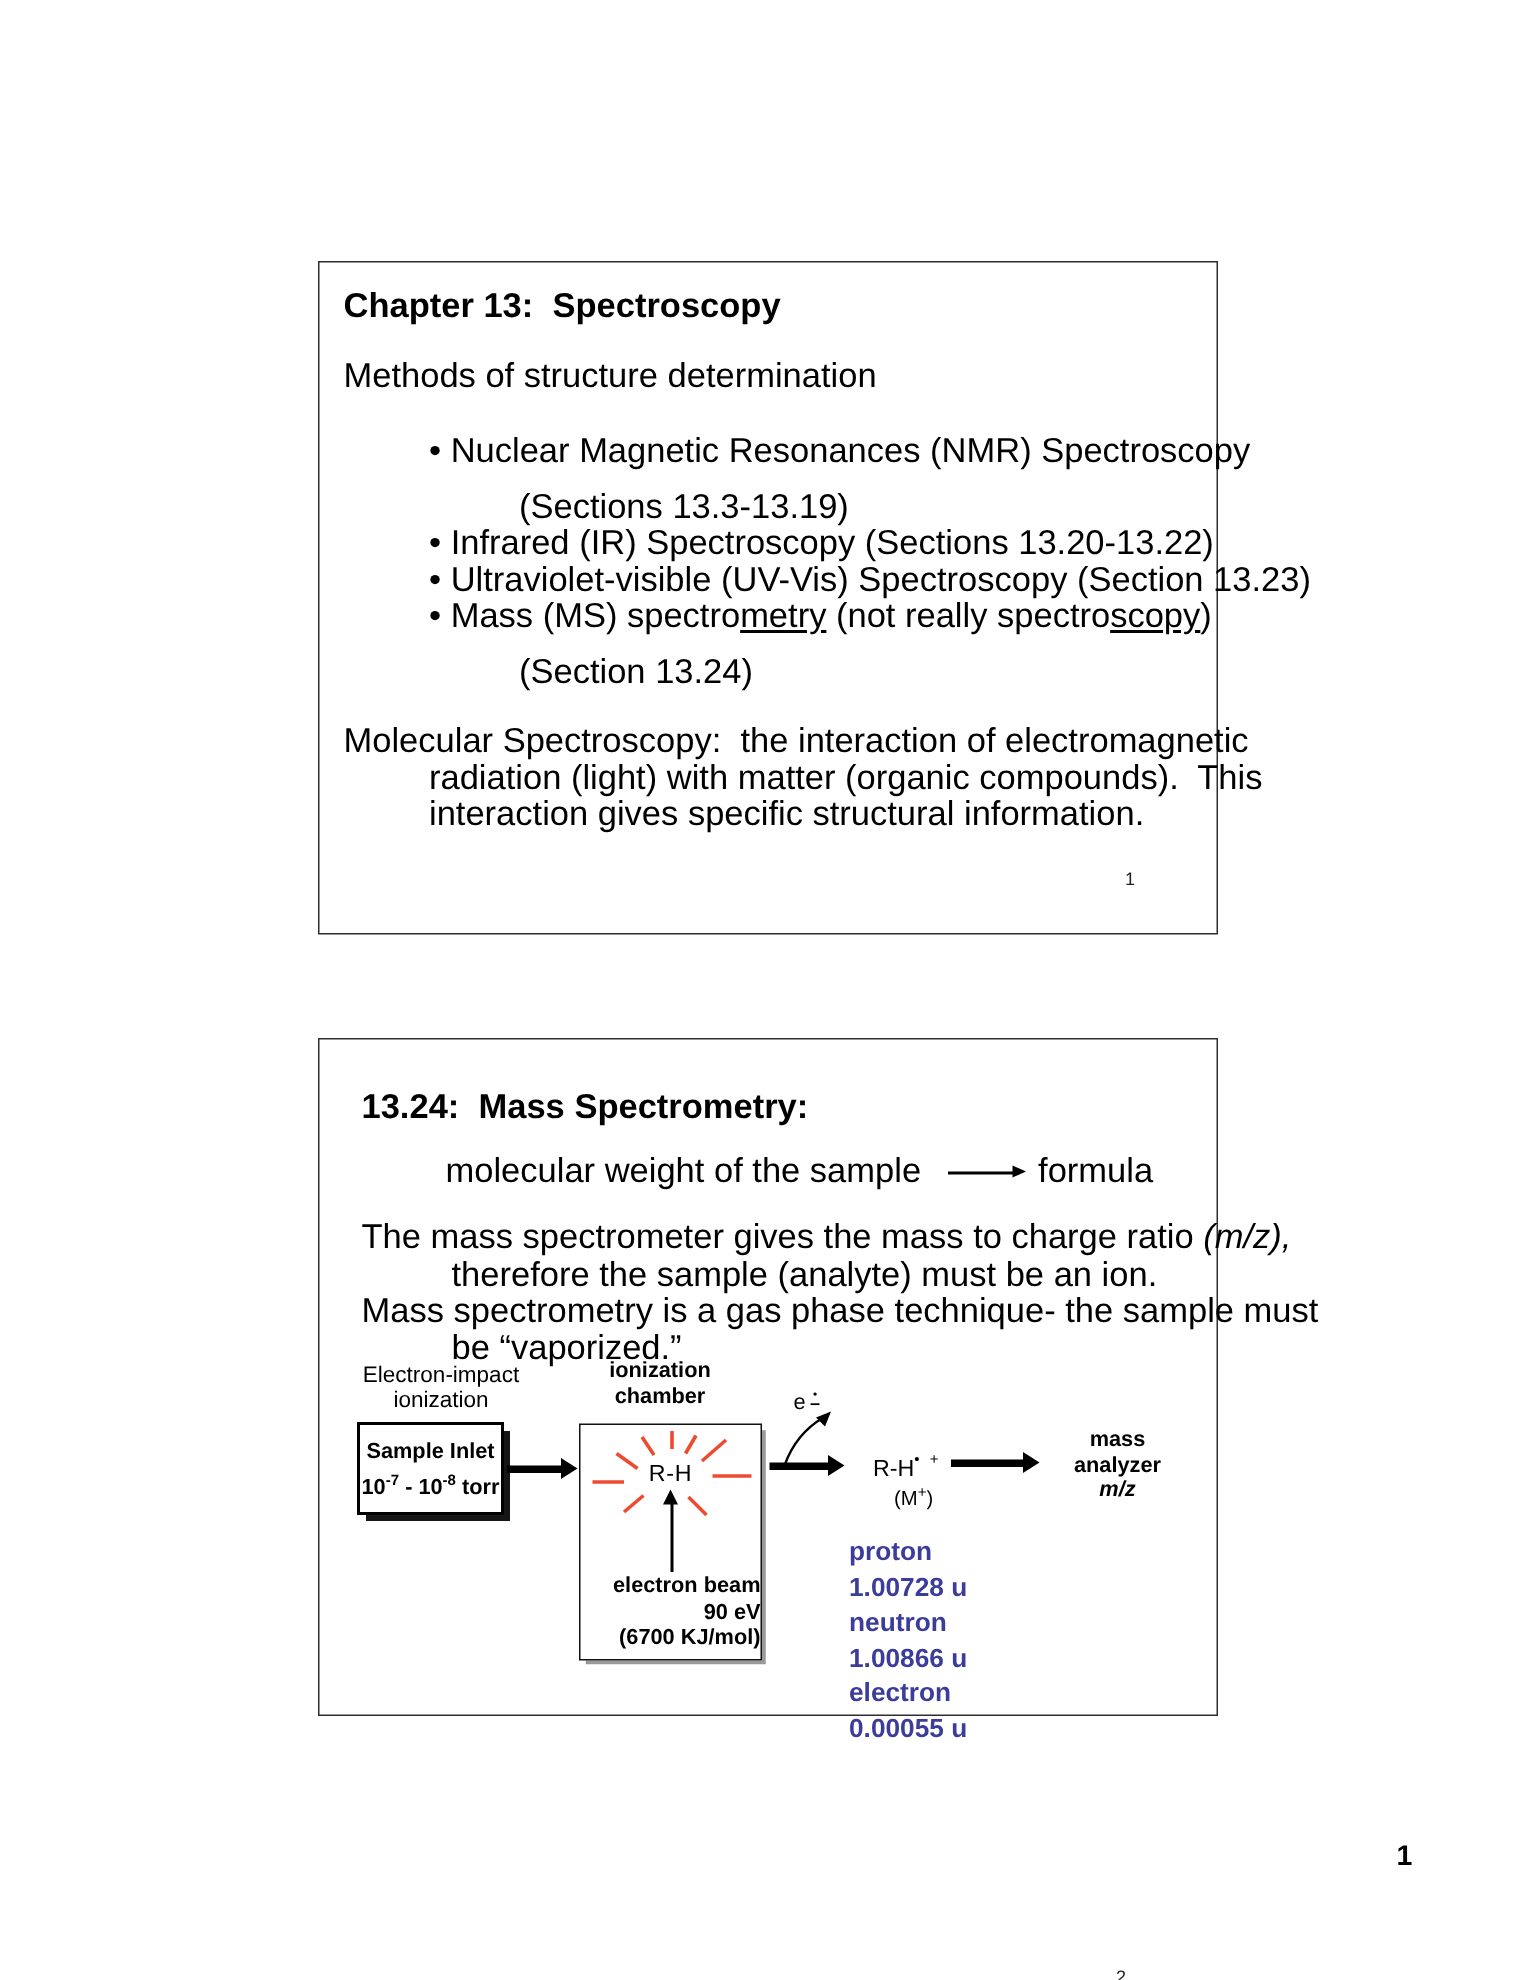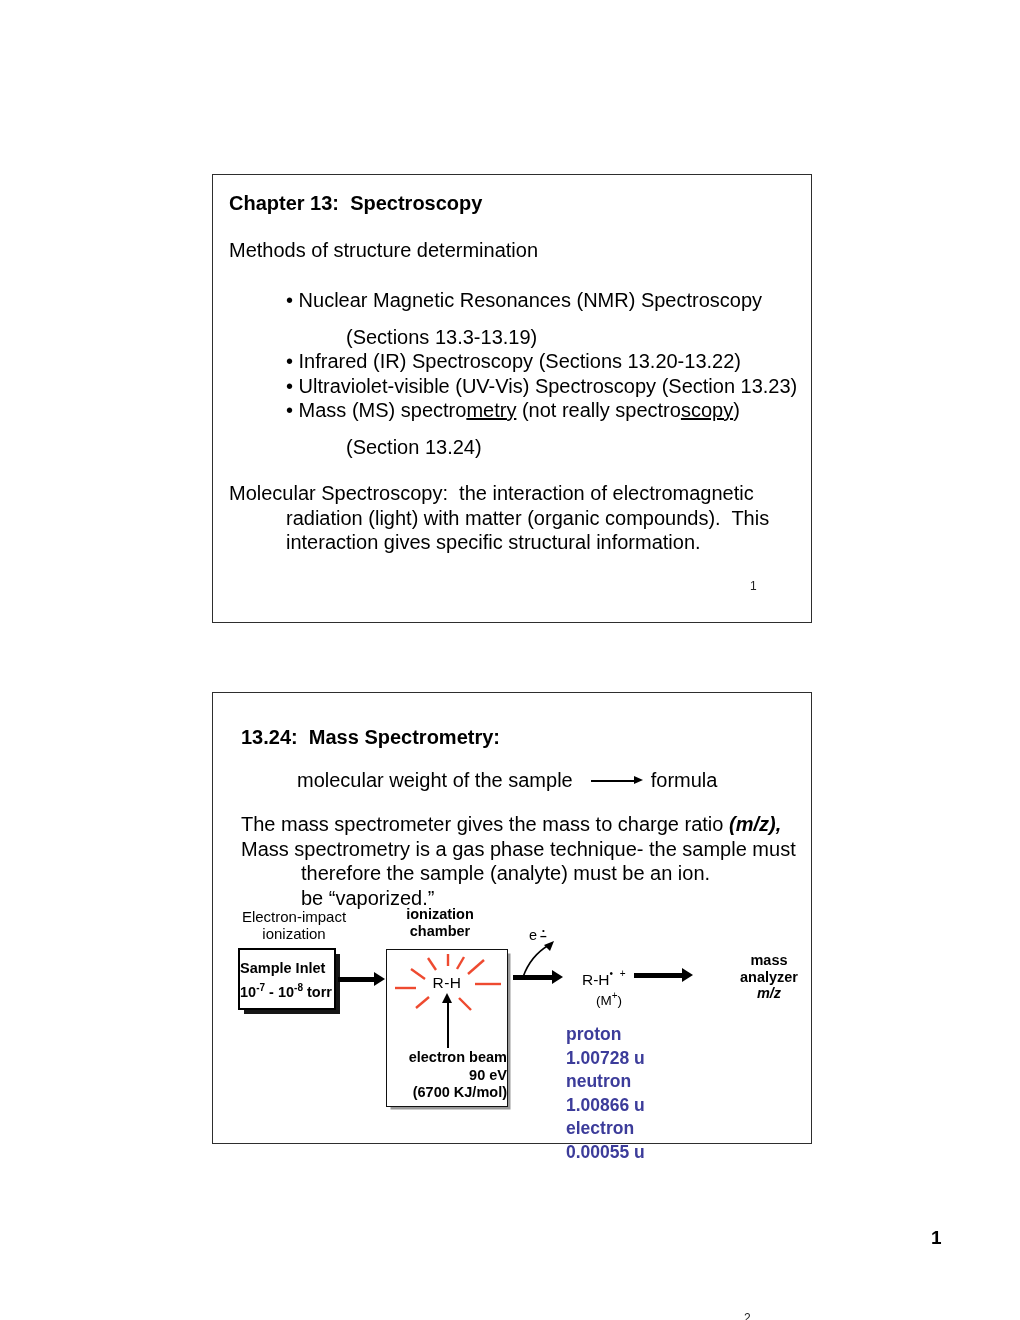--- a/index.html
+++ b/index.html
@@ -10,23 +10,23 @@
   }
   .page { position:relative; width:1020px; height:1320px; background:#fff; overflow:hidden; }
 
   .slide {
     position:absolute; background:#fff;
     border:1.5px solid #2e2e2e;
   }
   #slide1 { left:212px; top:174px; width:598px; height:447px; }
   #slide2 { left:212px; top:692px; width:598px; height:450px; }
 
-  .line { white-space:pre; font-size:20px; line-height:24.5px; }
+  .line { white-space:pre; font-size:23px; line-height:24.5px; }
   .bold { font-weight:bold; }
-  .ital { font-style:italic;font-weight:bold; }
+  .ital { font-style:italic; }
   .u { text-decoration:underline; }
 
   
   .s1-inner { padding:16px 16px 0 16px; }
   .gap22 { margin-top:22px; }
   .gap26 { margin-top:26px; }
   .ind1 { padding-left:57px; }
   .ind2 { padding-left:117px;margin-top:12px; }
 
   .slide-num { position:absolute; font-size:12px; color:#222; }
@@ -45,21 +45,21 @@
   .indA { padding-left:60px; }
 
   
   .diagram { position:absolute; left:0; top:892px; width:598px; height:250px; }
   #slide2 .diagram { top:200px; }
   .dd { position:absolute; }
   .dlabel { text-align:center; font-size:14.5px; line-height:16.5px; }
   .dlabel.plain { font-size:15px; }
 
   .inlet-box {
-    border:2.5px solid #000; background:#fff; 
+    border:2.5px solid #000; background:#fff; text-align:center;
     box-shadow:5px 5px 0 -1px #161616;
     padding-top:9px; box-sizing:border-box;
   }
   .inlet-box .line { font-size:14.5px; line-height:19px; font-weight:bold; }
   .inlet-box sup, .mplus sup { font-size:10px; }
 
   .chamber-box {
     border:1.5px solid #111; background:#fff;
     box-shadow:3.5px 3.5px 0 -1px #999;
     box-sizing:border-box;
@@ -124,22 +124,22 @@
     <div class="slide-num">1</div>
   </div>
 
   <div class="slide" id="slide2">
     <div class="s2-inner">
       <div class="line bold">13.24:  Mass Spectrometry:</div>
       <div class="line s2-flow"><span>molecular weight of the sample</span><span class="tarrow"></span><span>formula</span></div>
 
       <div class="gap20">
         <div class="line"><span>The mass spectrometer gives the mass to charge ratio </span><span class="ital">(m/z),</span></div>
+        <div class="line indA">therefore the sample (analyte) must be an ion.</div>
         <div class="line">Mass spectrometry is a gas phase technique- the sample must</div>
-        <div class="line indA">therefore the sample (analyte) must be an ion.</div>
         <div class="line indA">be “vaporized.”</div>
       </div>
     </div>
 
     <div class="diagram">
 
       <div class="dd dlabel plain" style="left:14px; top:16px; width:134px;">
         <div>Electron-impact</div>
         <div>ionization</div>
       </div>
@@ -187,21 +187,21 @@
       <svg class="dd" style="left:305px; top:47px;" width="46" height="40" viewBox="0 0 46 40">
         <path d="M5,37 C 10,23 19,12 31,5" fill="none" stroke="#000" stroke-width="1.6"></path>
         <polygon points="36,1 26,5 32,11" fill="#000"></polygon>
       </svg>
 
       <div class="dd ion" style="left:369px; top:75px;"><span>R-H</span><sup>• +</sup></div>
       <div class="dd mplus" style="left:383px; top:97px;"><span>(M</span><sup>+</sup><span>)</span></div>
 
       <div class="dd harrow" style="left:421px; top:80px; width:49px;"></div>
 
-      <div class="dd dlabel bold" style="left:508px; top:59px; width:96px;">
+      <div class="dd dlabel bold" style="left:484px; top:59px; width:96px;">
         <div>mass</div>
         <div>analyzer</div>
         <div class="ital">m/z</div>
       </div>
 
       <div class="dd ptable" style="left:353px; top:130px;">
         <div class="prow">
           <span class="pname">proton</span>
           <span class="pmass">1.00728 u</span>
         </div>

